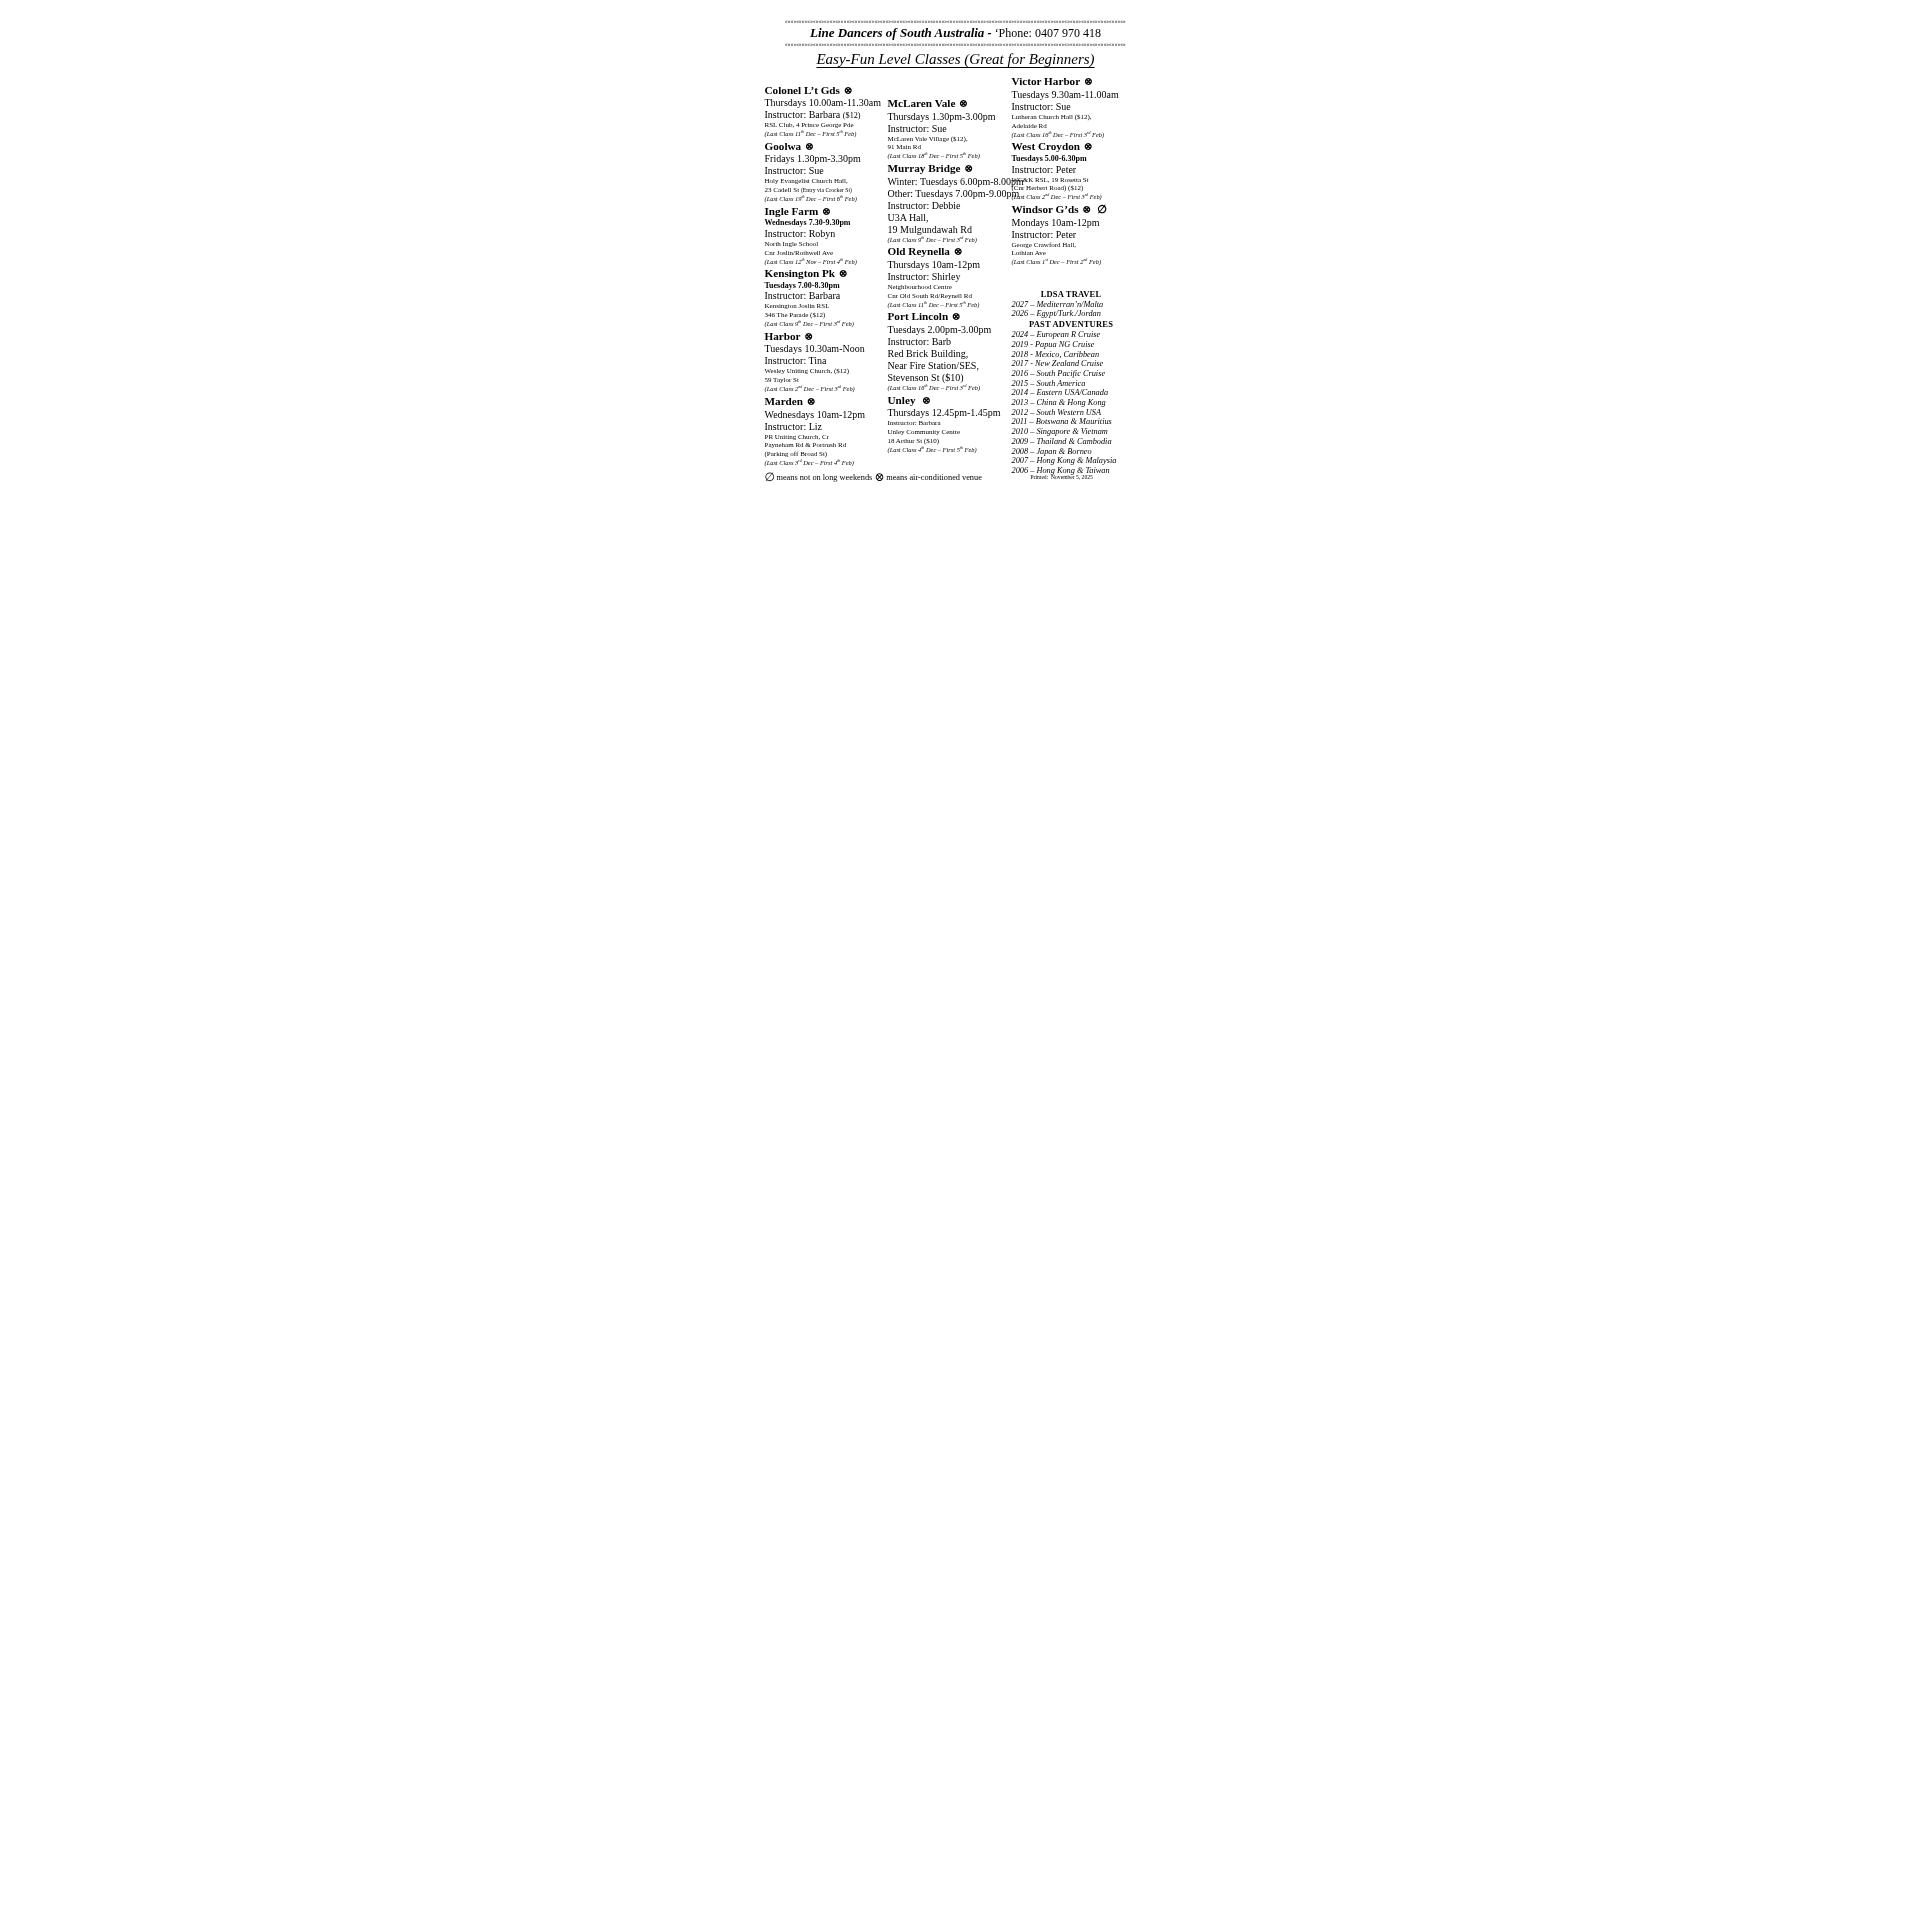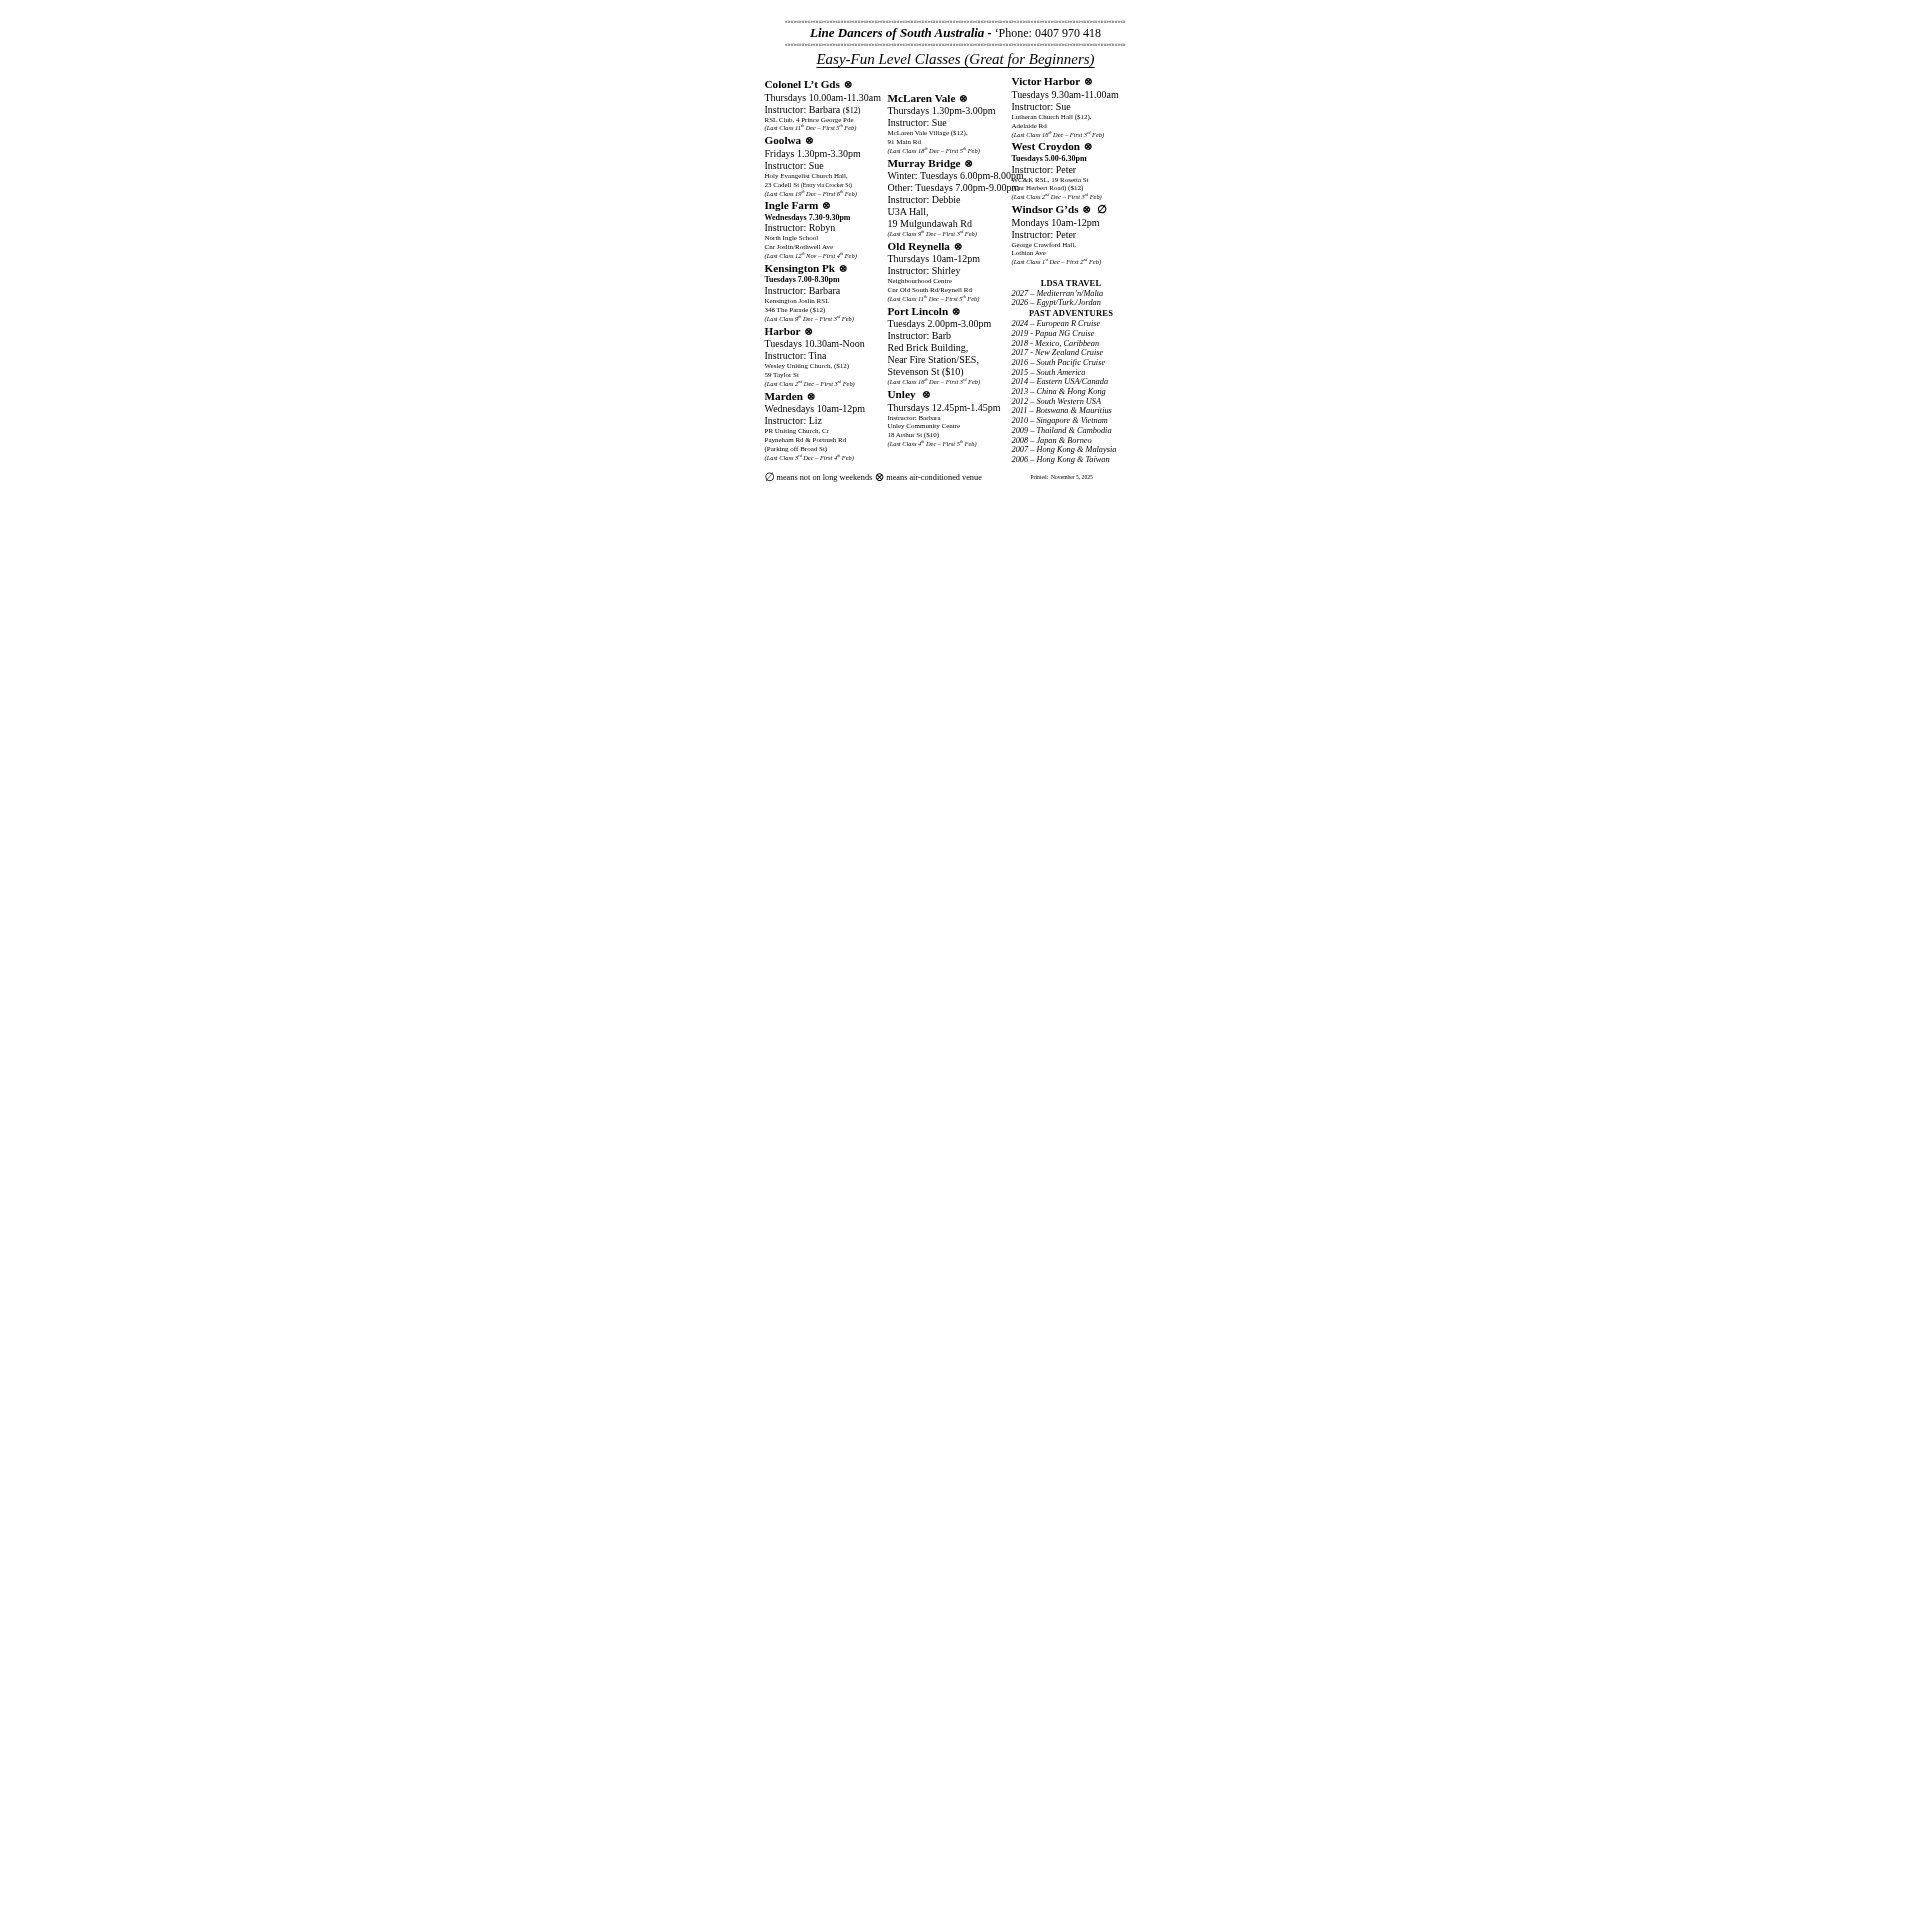--- a/index.html
+++ b/index.html
@@ -61,21 +61,21 @@
     margin-top:1.5px;
     white-space:nowrap;
   }
   .class-symbol { margin-left:3.5px; font-size:1.0em; letter-spacing:1.5px; }
   .line-lg      { font-size:10px;  line-height:1.2;  white-space:nowrap; }
   .line-lg-bold { font-size:8px;  line-height:1.2;  white-space:nowrap; font-weight:bold; }
   .line-md      { font-size:7px;  line-height:1.27; white-space:nowrap; }
   .line-note    { font-size:6.4px; line-height:1.3; white-space:nowrap; font-style:italic; }
   .line-note sup { font-size:0.62em; line-height:0; }
   .sm { font-size:0.82em; }
-  .travel-section { margin-top:11px; }
+  .travel-section { margin-top:22px; }
   .travel-title, .past-title {
     font-size:8.5px; font-weight:bold;
     text-align:center; line-height:1.3;
     letter-spacing:0.2px;
   }
   .travel-item {
     font-size:8.3px; font-style:italic;
     line-height:1.17; white-space:nowrap;
   }
   .footer {

